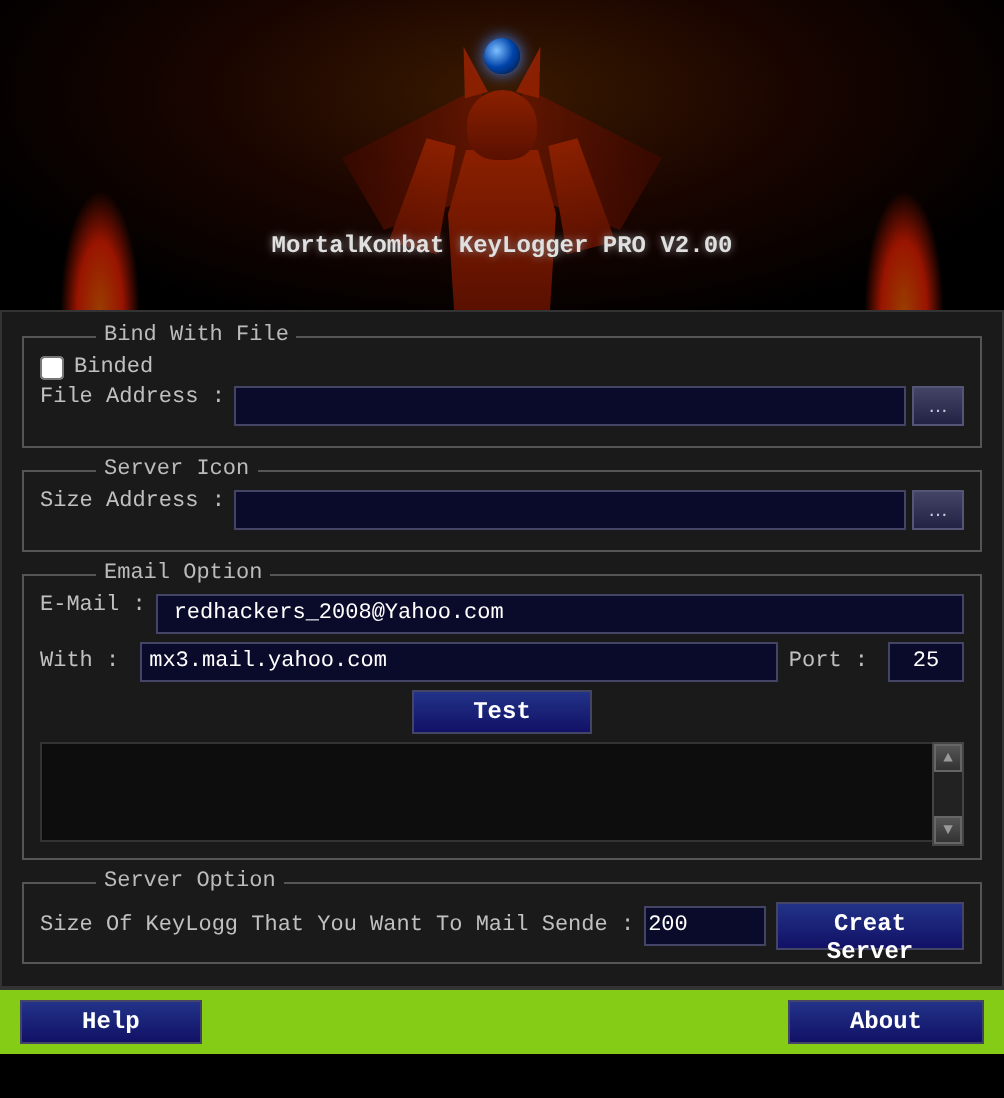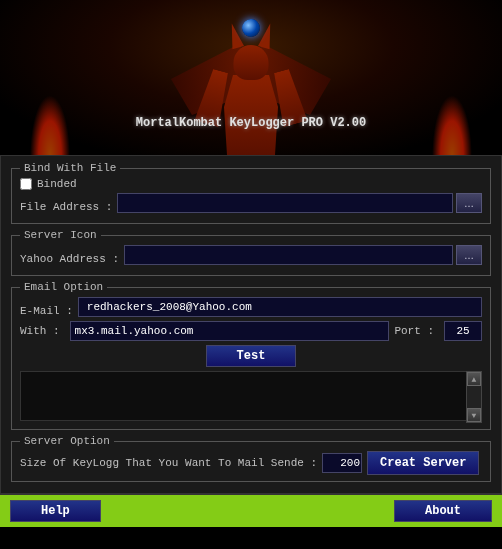--- a/index.html
+++ b/index.html
@@ -180,25 +180,26 @@
       border: 1px solid #555;
       padding: 4px 8px 6px 8px;
       margin-bottom: 5px;
       position: relative;
     }
 
     .fieldset-group legend {
       color: #bbb;
       font-size: 11px;
       padding: 0 4px;
+      margin-left: 28px;
     }
 
     .form-row {
       display: flex;
-      align-items: flex-end;
+      align-items: flex-start;
       margin-bottom: 4px;
     }
 
     .form-label {
       color: #c0c0c0;
       white-space: nowrap;
       margin-right: 5px;
       font-size: 11px;
     }
 
@@ -320,30 +321,30 @@
       gap: 5px;
     }
 
     .server-option-label {
       color: #c0c0c0;
       font-size: 11px;
       white-space: nowrap;
     }
 
     .size-input {
-      width: 40px;
+      width: 61px;
       background: #0a0a2a;
       border: 1px solid #446;
       color: #fff;
       font-size: 11px;
       padding: 2px 1px;
       height: 20px;
       font-family: 'Courier New', monospace;
       outline: none;
-      text-align: right;
+      text-align: left;
     }
 
     .creat-server-btn {
       padding: 3px 12px;
       background: linear-gradient(to bottom, #223388, #111166);
       border: 1px solid #446;
       color: #fff;
       font-size: 12px;
       font-weight: bold;
       cursor: pointer;
@@ -435,21 +436,21 @@
       <input type="text" class="form-input" style="">
       <button class="browse-btn">
         <span>…</span>
       </button>
     </div>
   </fieldset>
 
   <fieldset class="fieldset-group">
     <legend>Server Icon</legend>
     <div class="form-row">
-      <span class="form-label">Yahoo Address :</span>
+      <span class="form-label">Size Address :</span>
       <input type="text" class="form-input" style="">
       <button class="browse-btn">
         <span>…</span>
       </button>
     </div>
   </fieldset>
 
   <fieldset class="fieldset-group">
     <legend>Email Option</legend>
     <div class="form-row">

